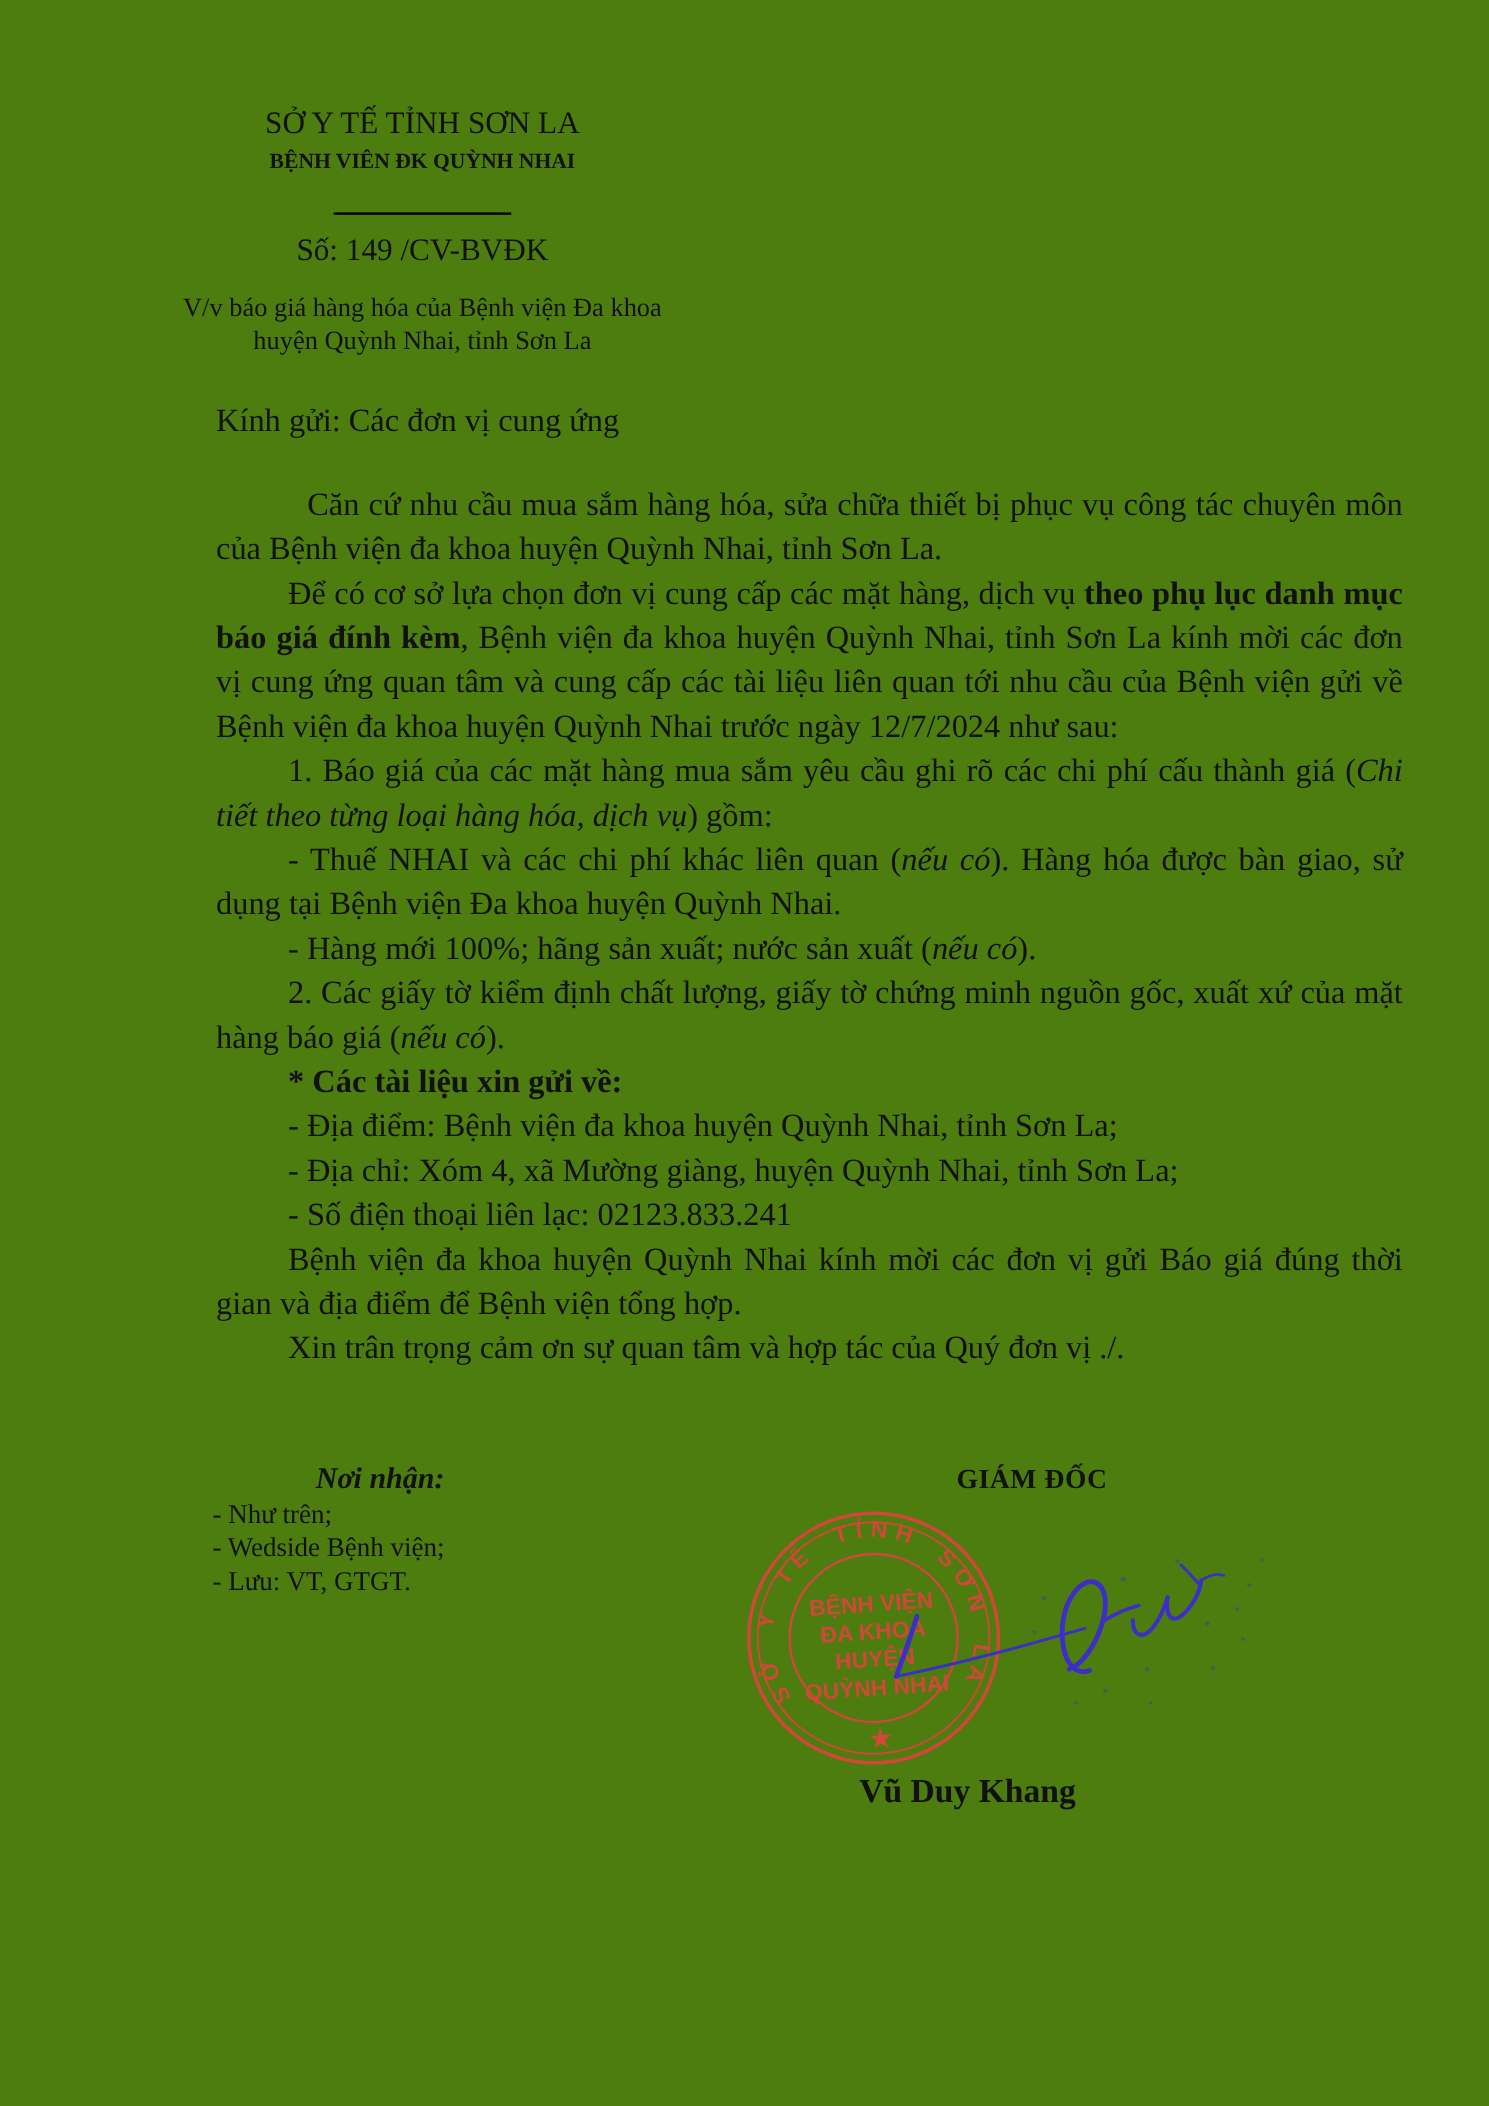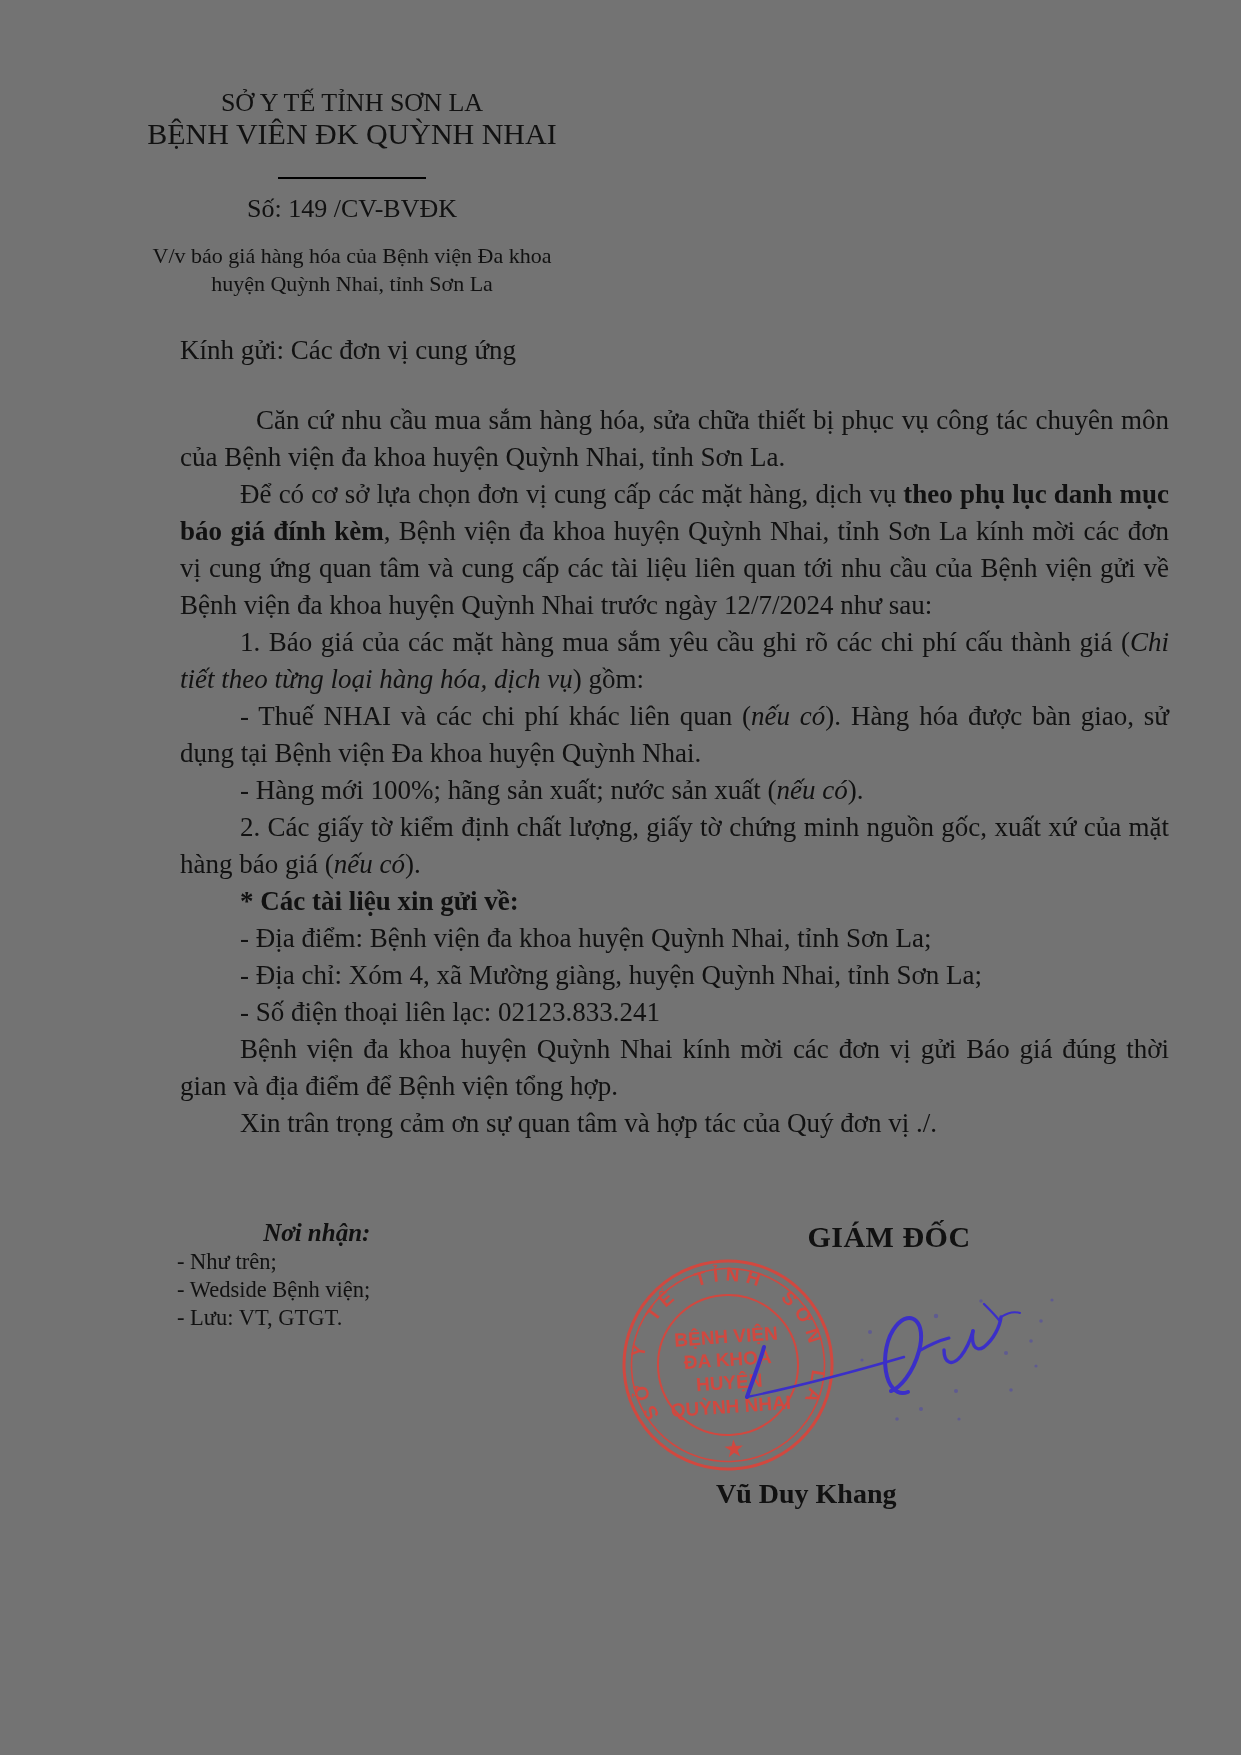--- a/index.html
+++ b/index.html
@@ -1,29 +1,29 @@
 <!DOCTYPE html>
 <html lang="vi"><head>
 <meta charset="utf-8">
 <style>
   html,body{margin:0;padding:0;background:#ffffff;}
   .page{
     position:relative;
     width:1241px;height:1755px;
-    background:#737373;
+    background:#4d7c0f;
     font-family:"Liberation Serif","DejaVu Serif",serif;
     color:#111;
     overflow:hidden;
   }
   
   .header-left{
     position:absolute;left:95px;top:88px;width:514px;text-align:center;
   }
   .hl-line1{font-size:26px;line-height:30px;}
-  .hl-line2{font-size:30px;line-height:32px;font-weight:normal;}
+  .hl-line2{font-size:18px;line-height:32px;font-weight:bold;}
   .rule-left{width:148px;border:0;border-top:2.5px solid #000;margin:27px auto 0 auto;}
   .doc-number{font-size:26px;line-height:30px;margin-top:15px;}
   .subject{font-size:22px;line-height:28px;margin-top:18px;text-align:center;}
   .header-right{
     position:absolute;left:575px;top:88px;width:550px;text-align:center;
   }
   .hr-line1{font-size:24px;line-height:28px;font-weight:bold;letter-spacing:.2px;}
   .hr-line2{font-size:28px;line-height:34px;font-weight:bold;letter-spacing:.5px;}
   .rule-right{width:330px;border:0;border-top:2.5px solid #000;margin:30px auto 0 auto;}
   .date-line{font-size:26px;line-height:32px;margin-top:10px;font-style:italic;}
@@ -38,22 +38,22 @@
   }
   .body-text p{margin:0;text-indent:60px;}
   .body-text p.indent-lg{text-indent:76px;}
   .body-text .b{font-weight:bold;}
   .body-text .i{font-style:italic;}
   
   .recipients{position:absolute;left:177px;top:1218px;}
   .recipients-label{font-size:25px;line-height:30px;font-weight:bold;font-style:italic;text-align:right;}
   .recipient-item{font-size:22.5px;line-height:28px;}
   .director-title{
-    position:absolute;left:764px;top:1220px;width:250px;text-align:center;
-    font-size:30px;font-weight:bold;letter-spacing:.5px;
+    position:absolute;left:735px;top:1220px;width:250px;text-align:center;
+    font-size:23px;font-weight:bold;letter-spacing:.5px;
   }
   .signer-name{
     position:absolute;left:716px;top:1478px;width:300px;text-align:left;
     font-size:28px;font-weight:bold;
   }
   .seal-svg{position:absolute;left:540px;top:1225px;pointer-events:none;}
   .stamp-ring-text{font-family:"Liberation Sans","DejaVu Sans",sans-serif;font-weight:bold;font-size:19px;letter-spacing:6px;word-spacing:8px;}
   .stamp-center-text{font-family:"Liberation Sans","DejaVu Sans",sans-serif;font-weight:bold;}
 </style>
 </head>

